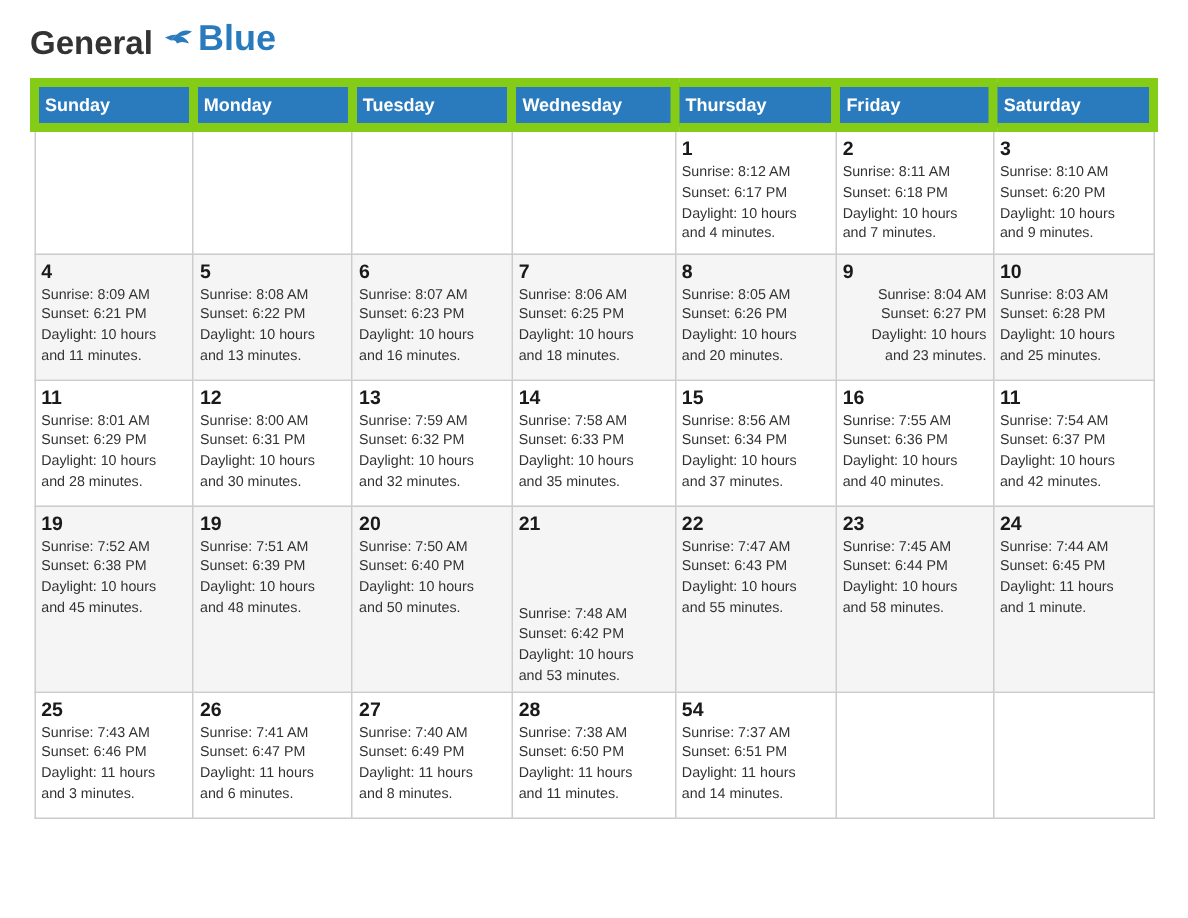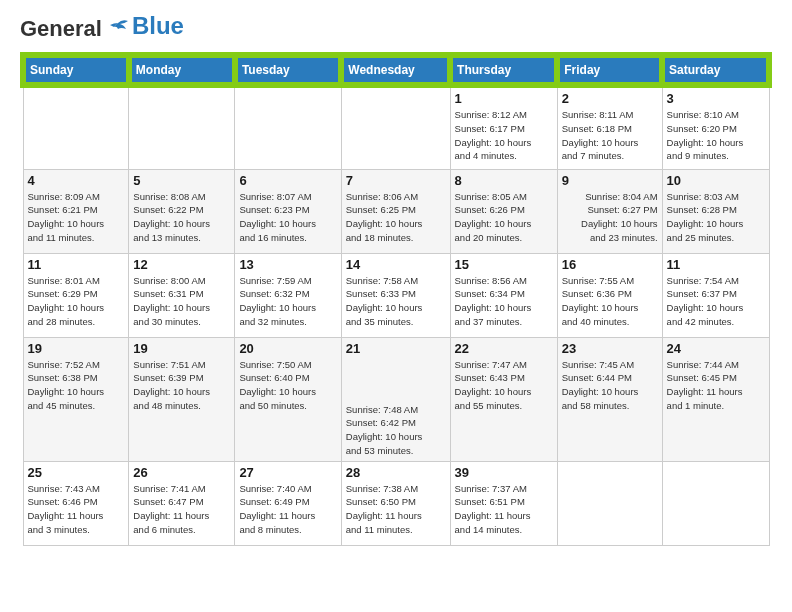--- a/index.html
+++ b/index.html
@@ -314,21 +314,21 @@
 and 8 minutes.</div>
           </td>
           <td>
             <div class="day-number">28</div>
             <div class="day-info" style="white-space: pre-line;">Sunrise: 7:38 AM
 Sunset: 6:50 PM
 Daylight: 11 hours
 and 11 minutes.</div>
           </td>
           <td>
-            <div class="day-number">39</div>
+            <div class="day-number">54</div>
             <div class="day-info" style="white-space: pre-line;">Sunrise: 7:37 AM
 Sunset: 6:51 PM
 Daylight: 11 hours
 and 14 minutes.</div>
           </td>
           <td class="empty-cell"></td>
           <td class="empty-cell"></td>
         </tr>
       </tbody>
   </table>

